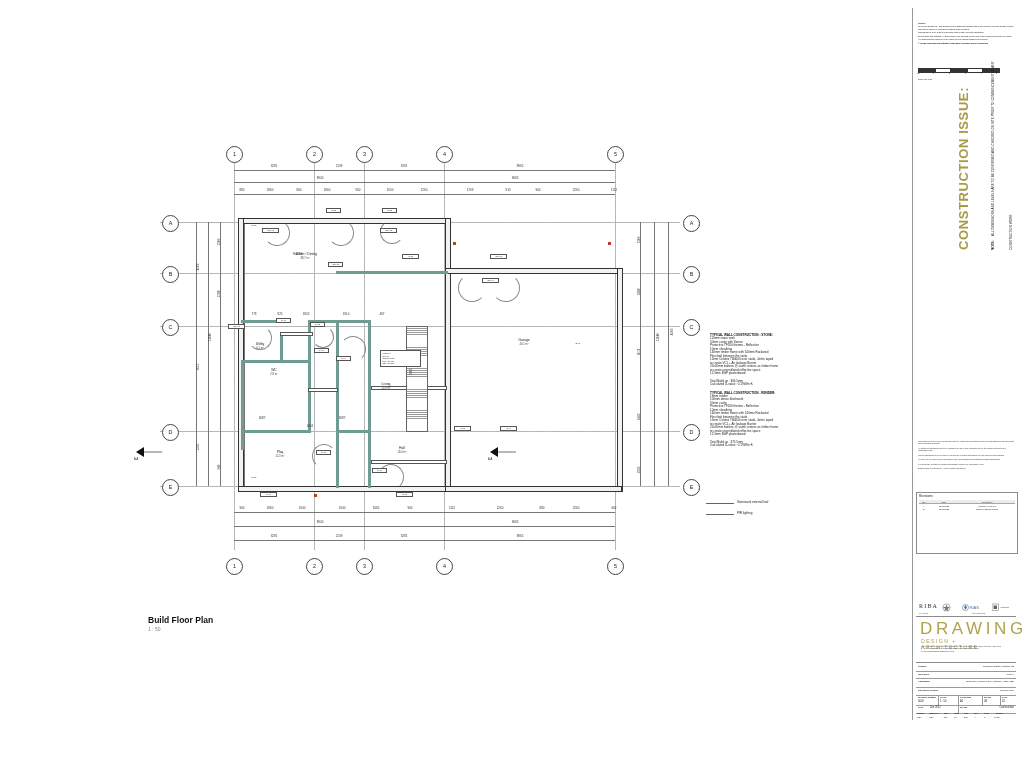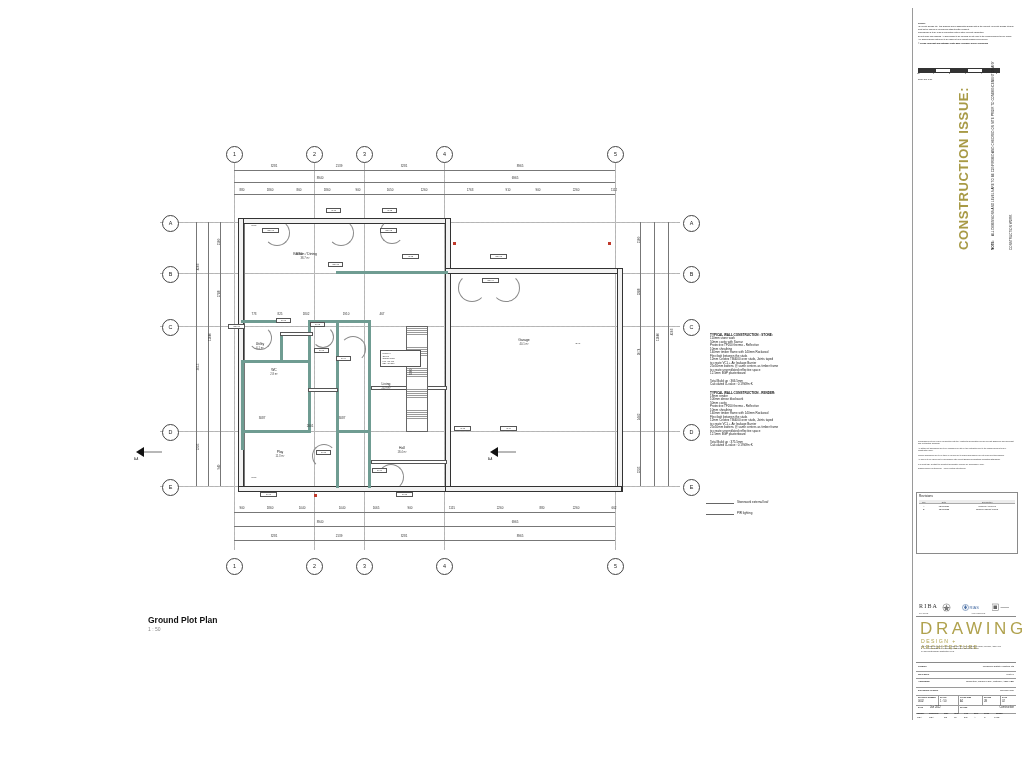--- a/index.html
+++ b/index.html
@@ -280,21 +280,21 @@
     <span class="cellv" style="left:28px;top:3.4px;font-size:2.4px;">ZZ</span>
     <span class="cellv" style="left:38px;top:3.4px;font-size:2.4px;">00</span>
     <span class="cellv" style="left:48px;top:3.4px;font-size:2.4px;">DR</span>
     <span class="cellv" style="left:58px;top:3.4px;font-size:2.4px;">A</span>
     <span class="cellv" style="left:68px;top:3.4px;font-size:2.4px;">P</span>
     <span class="cellv" style="left:78px;top:3.4px;font-size:2.4px;">0402</span>
   </div>
 </div>
 
 <div class="abs" id="dwg-title">
-  <div class="name">Ground Plot Plan</div>
+  <div class="name">Build Floor Plan</div>
   <div class="scale">1 : 50</div>
 </div>
 
 <div class="abs" id="plan">
 
   <div class="gridline v" style="left:94px;top:30px;height:400px;"></div>
   <div class="gridline v" style="left:174px;top:30px;height:400px;"></div>
   <div class="gridline v" style="left:224px;top:30px;height:400px;"></div>
   <div class="gridline v" style="left:304px;top:30px;height:400px;"></div>
   <div class="gridline v" style="left:475px;top:30px;height:400px;"></div>

